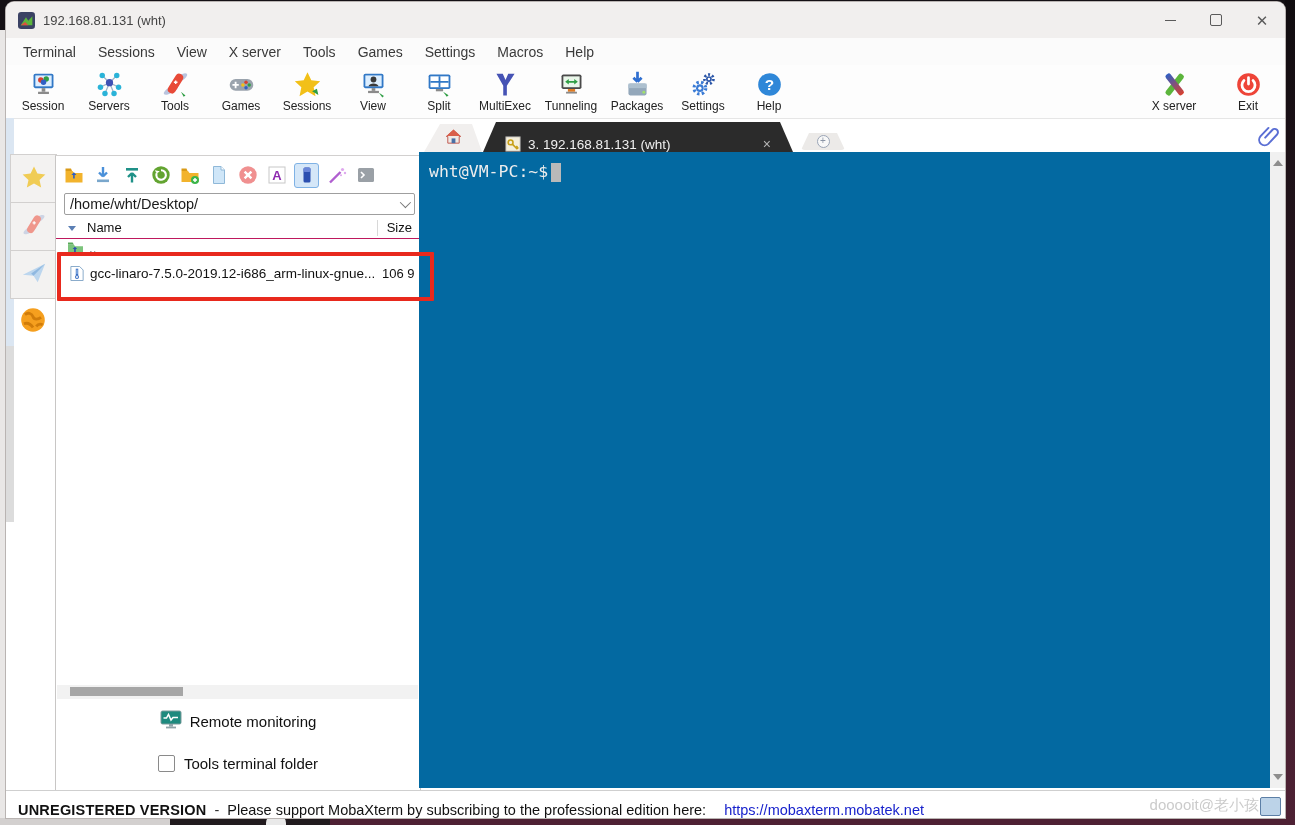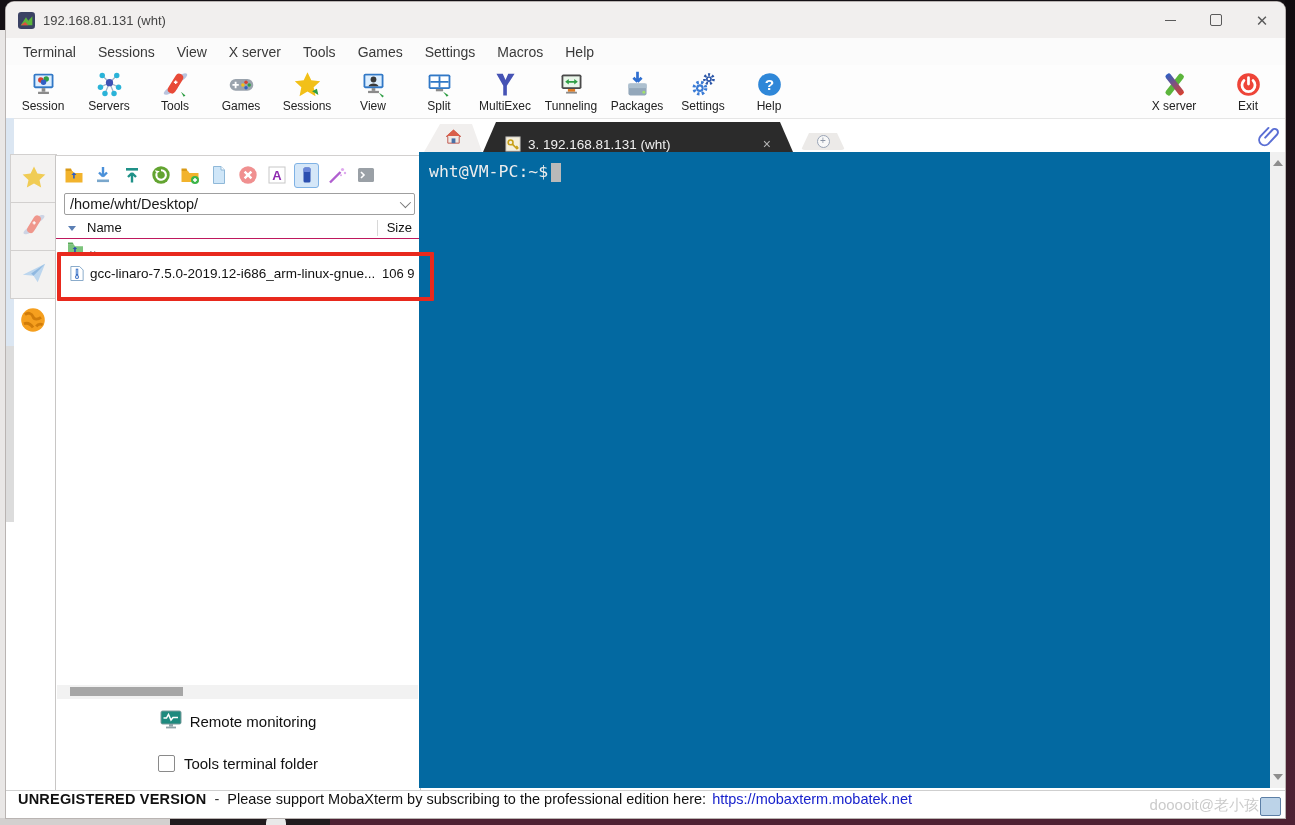--- a/index.html
+++ b/index.html
@@ -89,24 +89,24 @@
             font-family:"DejaVu Sans Mono",monospace;font-size:16.5px;color:#ededed;
             padding:10px 0 0 10px;box-sizing:border-box}
   .cursor{display:inline-block;width:10px;height:19px;background:#b9b9b9;vertical-align:middle;margin-left:3px}
   .vscroll{left:1264px;top:150px;width:15px;height:636px;background:#f0f0f0}
   .arr-up{position:absolute;left:3px;top:8px;width:0;height:0;border-left:5px solid transparent;
           border-right:5px solid transparent;border-bottom:6px solid #8d8d8d}
   .arr-down{position:absolute;left:3px;bottom:8px;width:0;height:0;border-left:5px solid transparent;
           border-right:5px solid transparent;border-top:6px solid #8d8d8d}
   
   .statusbar{left:0;top:788px;width:100%;height:28px;background:#fff;border-top:1px solid #cfcfcf;
-             display:flex;align-items:flex-start;padding-left:12px;font-size:14.5px;color:#111;box-sizing:border-box}
+             display:flex;align-items:flex-end;padding-left:12px;font-size:14.5px;color:#111;box-sizing:border-box}
   .reg{font-weight:bold;letter-spacing:.2px}
   .dash{margin:0 8px;color:#333}
-  .status-link{color:#1822cc;margin-left:6px;text-decoration:none}
+  .status-link{color:#1822cc;margin-left:18px;text-decoration:none}
   .watermark{position:absolute;right:26px;top:5px;font-size:15px;color:#cbcbcb}
   .ime{position:absolute;right:4px;top:6px;width:19px;height:17px;background:#bcd3e8;
        border:1px solid #5c7fa6;border-radius:2px}
 </style>
 </head>
 <body>
 
 <div class="abs desk-right"></div>
 <div class="abs desk-bottom"></div>
 <div class="abs desk-bottom-gray"></div>

